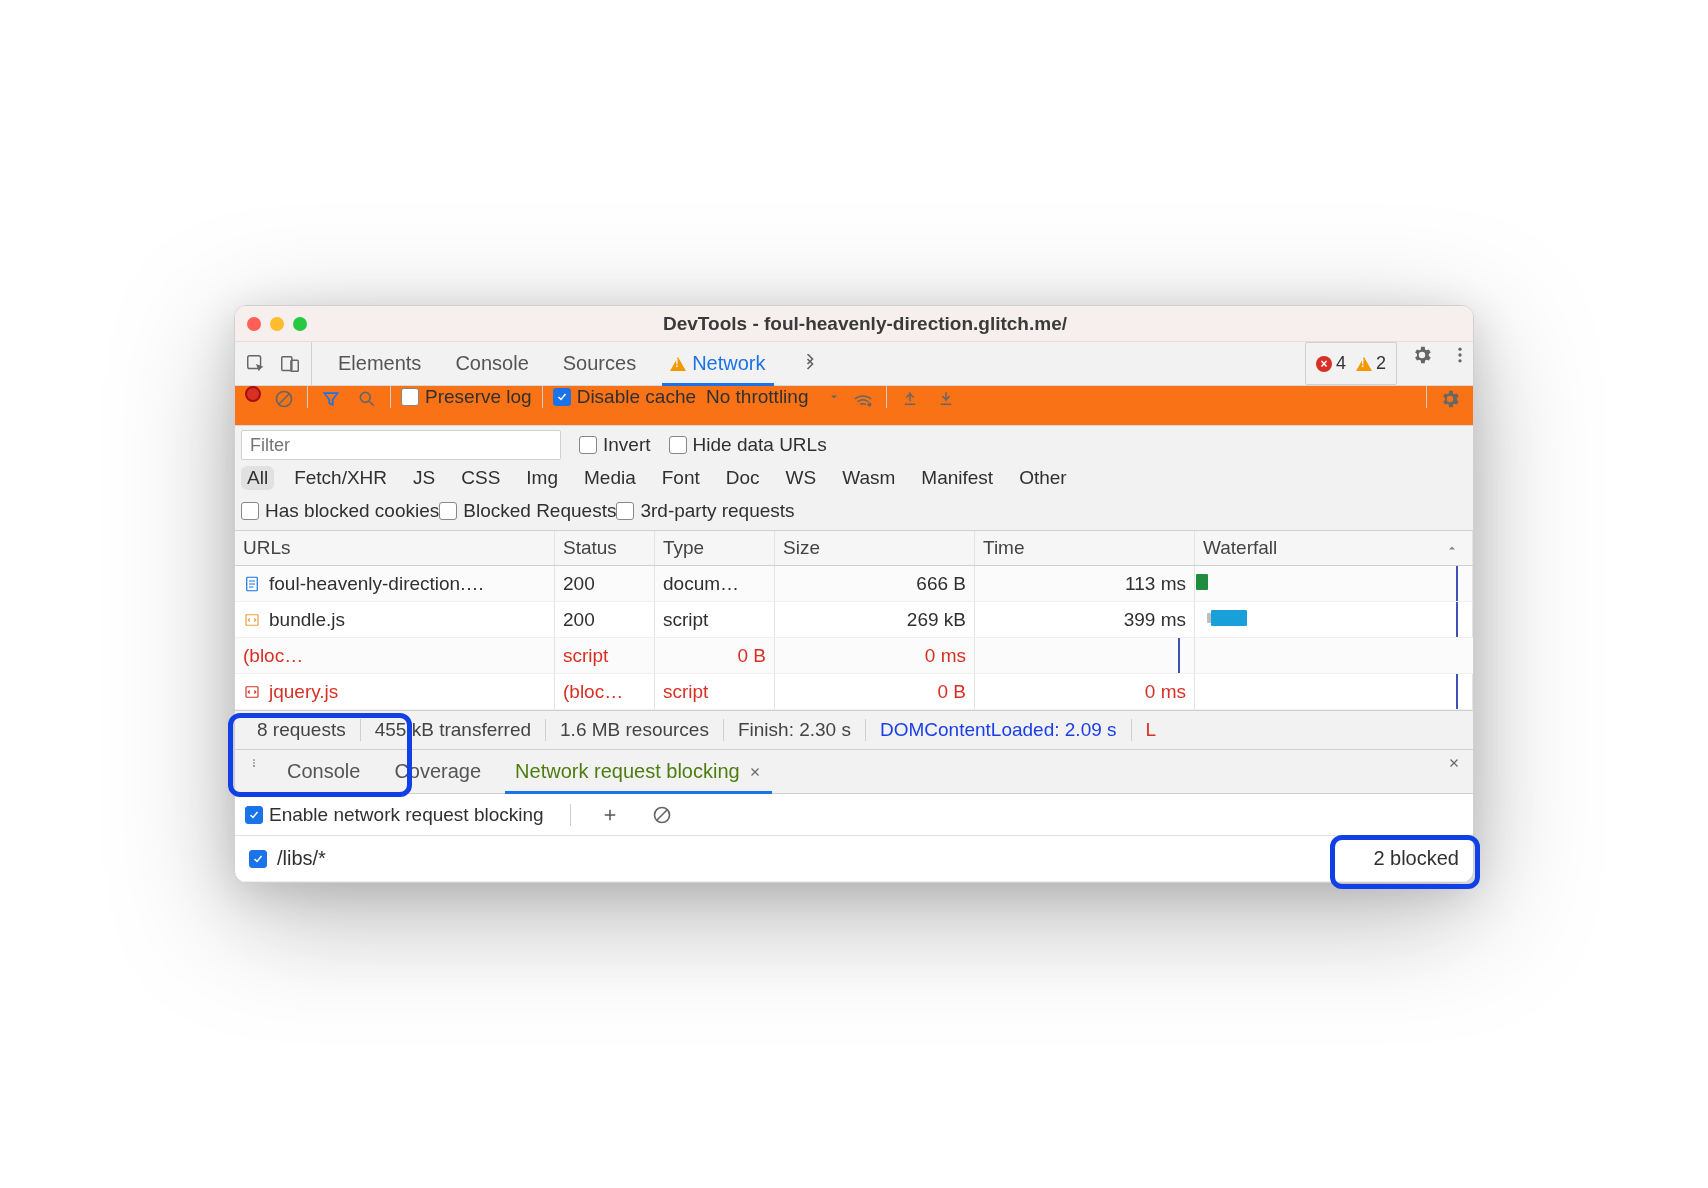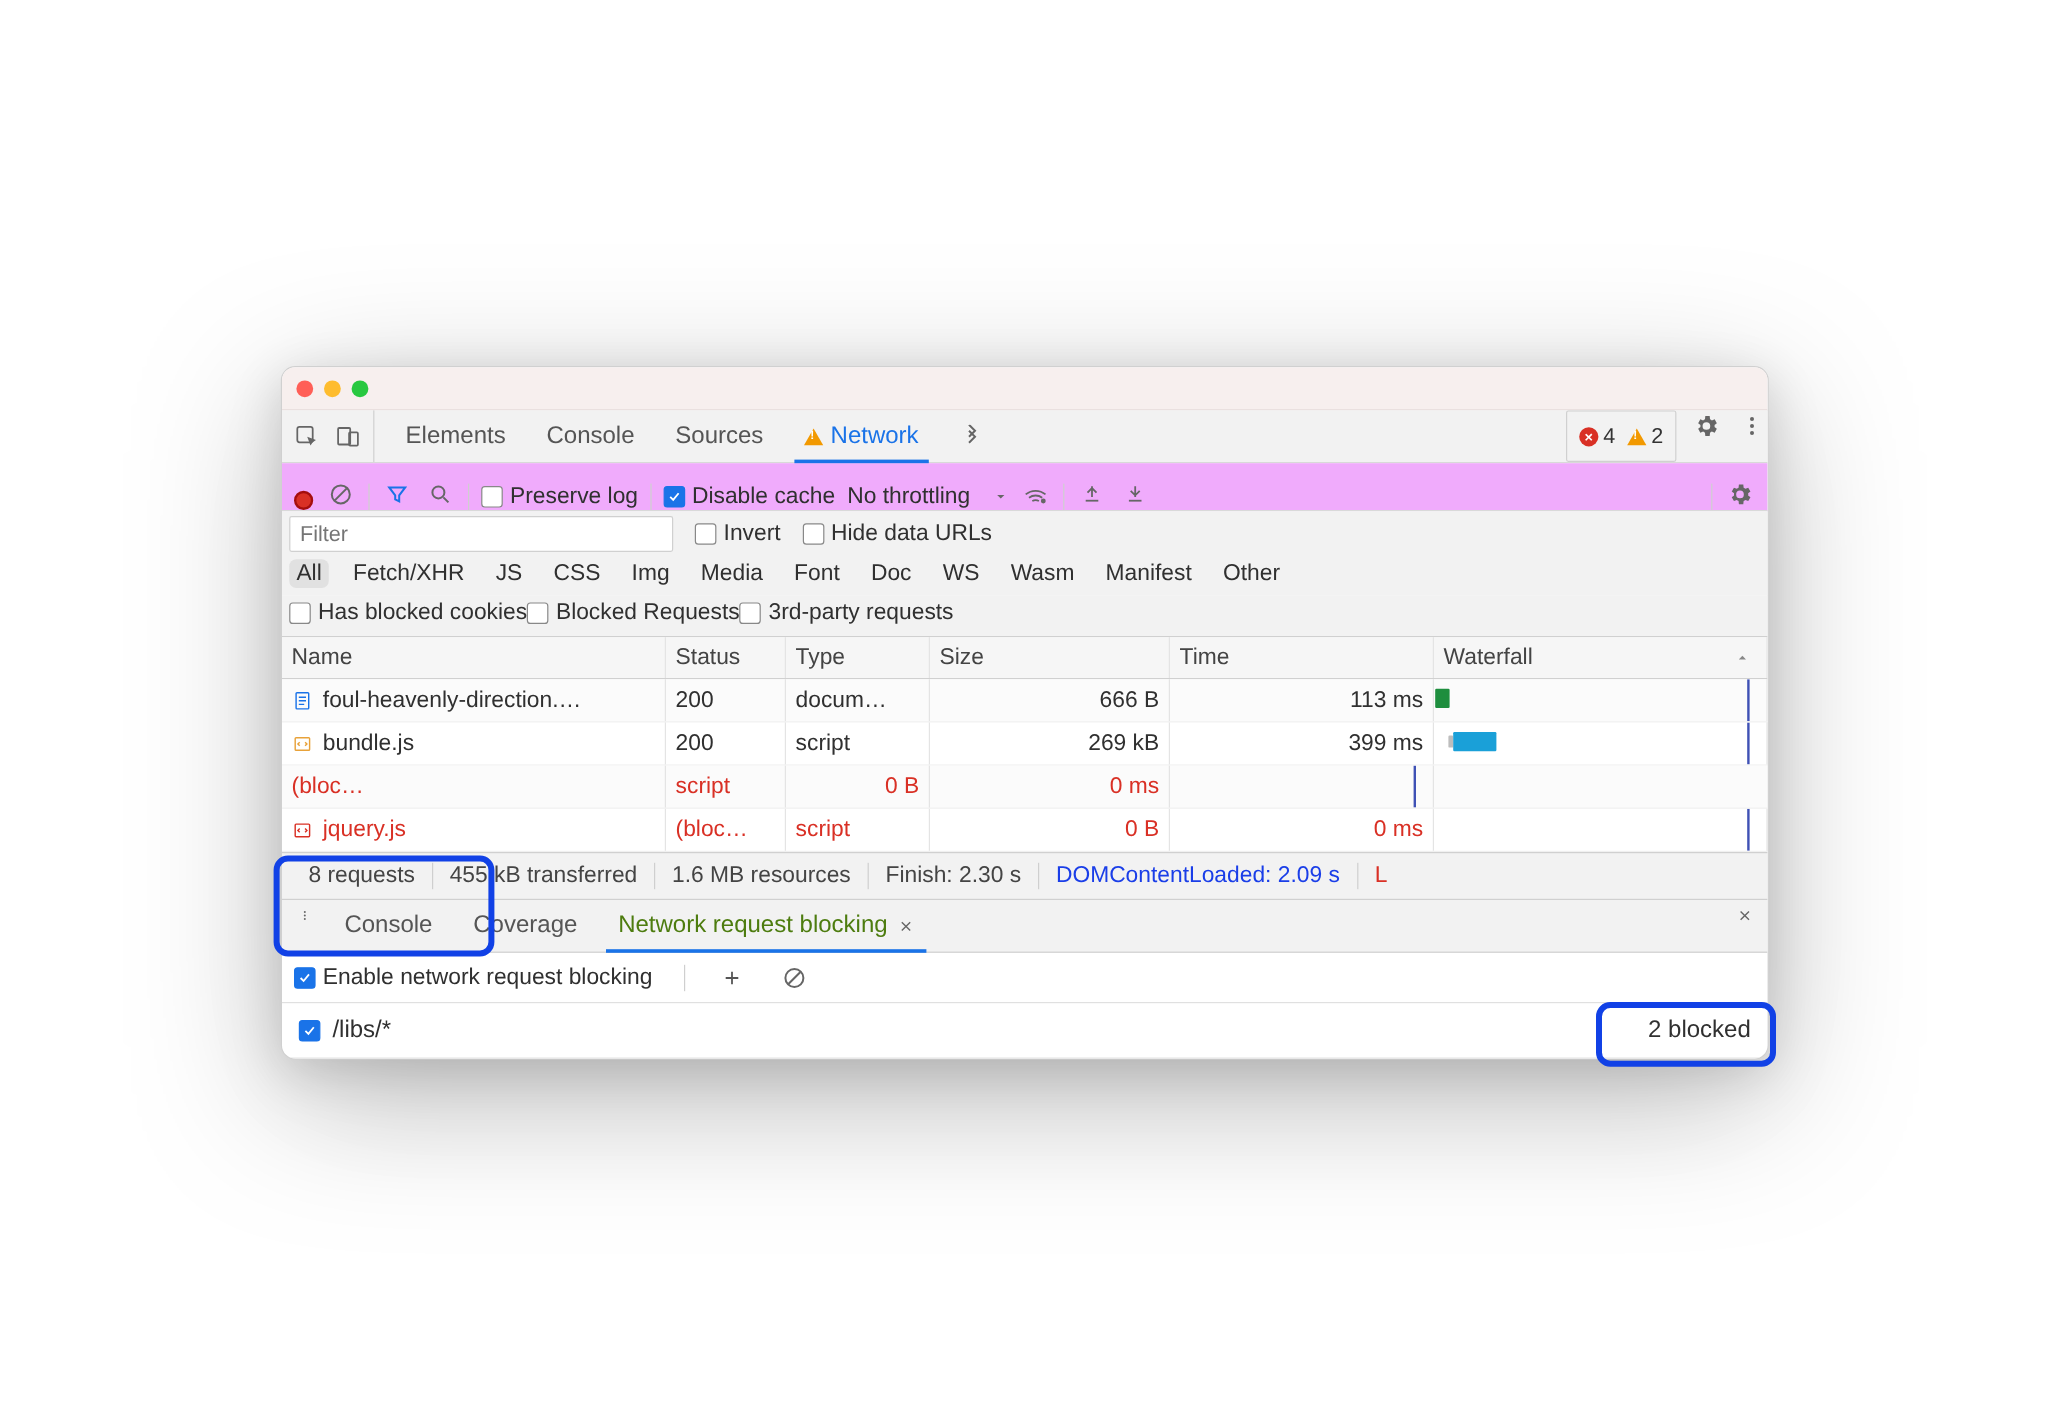--- a/index.html
+++ b/index.html
@@ -72,23 +72,23 @@
   .badge-box { display:flex; align-items:center; gap:10px; border:1px solid #d0d0d0; padding:2px 10px; border-radius:2px; font-size:18px;}
   .b-err { display:flex; align-items:center; gap:4px; color:#333;}
   .circ { width:16px; height:16px; border-radius:50%; display:inline-flex; align-items:center; justify-content:center; font-size:12px; color:#fff; font-weight:700;}
   .circ.err{ background:#d93025;}
   .tri { width:0;height:0;border-left:8px solid transparent;border-right:8px solid transparent;border-bottom:14px solid #f29900; position:relative;}
   .tri::after{content:"!"; position:absolute; top:1px; left:-3px; font-size:10px; font-weight:700; color:#fff;}
 
   
   .toolbar {
     height: 40px;
-    background: #f0abfc;
+    background: #f97316;
     border-bottom: 1px solid #d9d9d9;
-    display:flex; align-items:flex-end; padding: 0 10px; gap: 10px;
+    display:flex; align-items:flex-start; padding: 0 10px; gap: 10px;
     font-size: 19px;
   }
   .rec { width:16px; height:16px; border-radius:50%; background:#d93025; border:2px solid #a50e0e; }
   .sep { width:1px; height:22px; background:#cfcfcf; }
   .chk { width:18px; height:18px; border:1.5px solid #888; border-radius:3px; display:inline-flex; align-items:center; justify-content:center; background:#fff; }
   .chk.checked { background:#1a73e8; border-color:#1a73e8; }
   .chk.checked svg { stroke:#fff; }
   .label-pair{ display:flex; align-items:center; gap:6px; }
 
   
@@ -146,20 +146,21 @@
 <div class="stage">
   <div class="shadow">
     <div class="window">
 
       <div class="titlebar">
         <div class="traffic">
           <div class="dot red"></div>
           <div class="dot yellow"></div>
           <div class="dot green"></div>
         </div>
+        <div class="title">DevTools - foul-heavenly-direction.glitch.me/</div>
       </div>
 
       <div class="tabs">
         <div class="left-icons">
           <div class="icon-btn">
             <svg width="22" height="22" viewBox="0 0 24 24" fill="none" stroke="#666" stroke-width="1.6">
               <rect x="3" y="3" width="14" height="14" rx="2"></rect>
                 <path d="M12 12 l8 3 -3 2 -2 3 z" fill="#666" stroke="none"></path>
             </svg>
           </div>
@@ -325,21 +326,21 @@
         </div>
         <div class="label-pair">
           <span class="chk"></span>
           <span>3rd-party requests</span>
         </div>
       </div>
 
       <div class="grid">
         <div class="hrow">
           <div class="hcell">
-              <span>Name</span>
+              <span>URLs</span>
             </div>
           <div class="hcell">
               <span>Status</span>
             </div>
           <div class="hcell">
               <span>Type</span>
             </div>
           <div class="hcell">
               <span>Size</span>
             </div>

